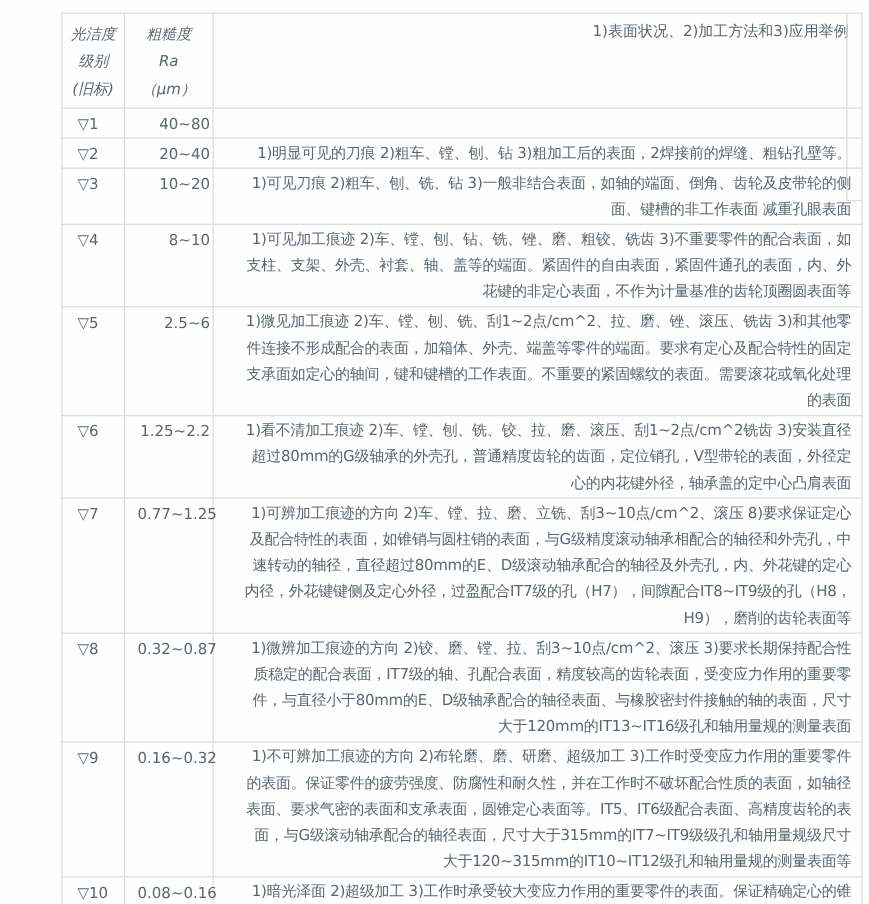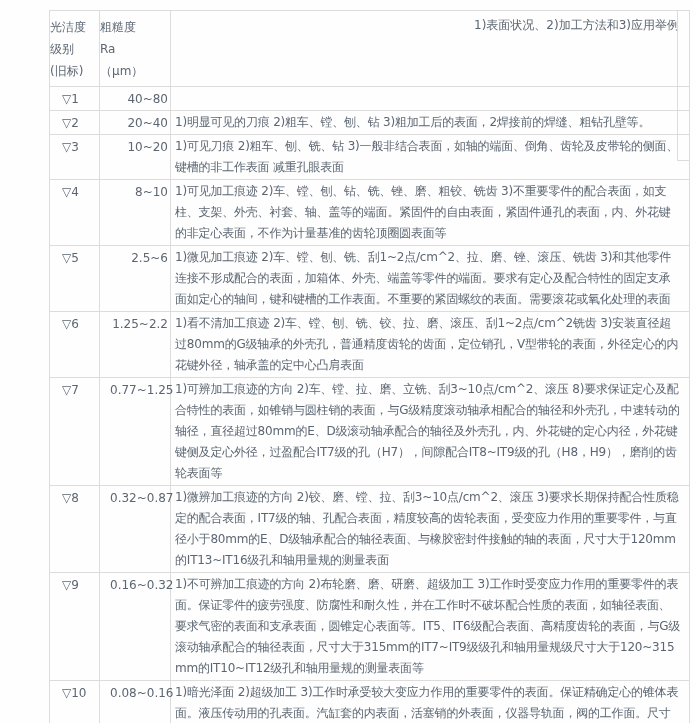--- a/index.html
+++ b/index.html
@@ -20,47 +20,48 @@
   }
   table.rough td, table.rough th{
     border:1px solid #dcdcdc;
     font-weight:normal;
     vertical-align:top;
     word-break:break-all;
   }
   col.c1{width:50px;}
   col.c2{width:71px;}
   th.h1, th.h2{
-    text-align:left;
+    text-align:center;
     line-height:22px;
     padding:5px 0 4px 0;
     vertical-align:middle;
+    font-style:italic;
   }
   th.h3{
     text-align:right;
     vertical-align:middle;
     line-height:20px;
     padding:4px 10px;
   }
   td.grade{
     padding:2px 2px 1px 12px;
     line-height:20px;
     text-align:left;
     white-space:nowrap;
   }
   td.ra{
     padding:2px 2px 1px 10px;
     line-height:20px;
     text-align:right;
     white-space:nowrap;
   }
   td.desc{
-    padding:1px 8px 1px 4px;
+    padding:1px 8px 1px 23px;
     line-height:21px;
-    text-align:left;
+    text-align:right;
     letter-spacing:-0.2px;
   }
   
   .notch-v{position:absolute;left:677px;top:11px;width:1px;height:149px;background:#dcdcdc;}
   .notch-h{position:absolute;left:677px;top:160px;width:13px;height:1px;background:#dcdcdc;}
 </style>
 </head>
 <body>
 
 <div class="page">

